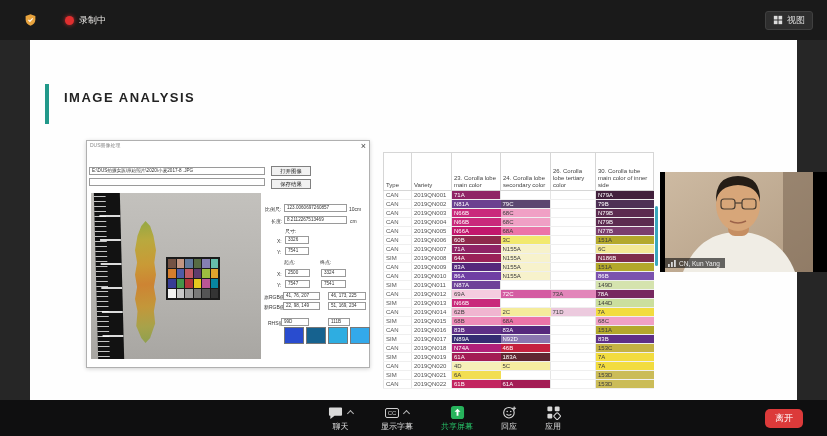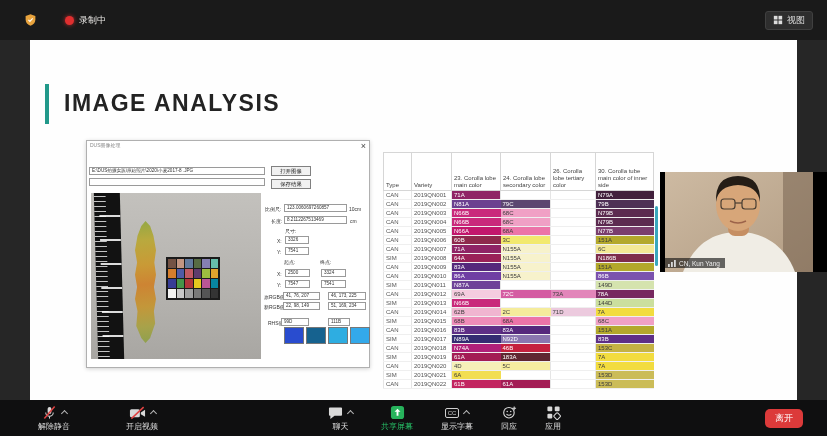--- a/index.html
+++ b/index.html
@@ -9,21 +9,21 @@
   
   .topbar{position:absolute;top:0;left:0;right:0;height:40px;background:#1a1a1a;display:flex;align-items:center;z-index:30}
   .shield{margin-left:24px;display:flex;align-items:center}
   .rec{display:flex;align-items:center;gap:5px;margin-left:28px;color:#e8e6e3;font-size:9px}
   .rec-dot{width:9px;height:9px;border-radius:50%;background:#e02f2f;box-shadow:0 0 4px rgba(224,47,47,.8)}
   .viewbtn{margin-left:auto;margin-right:14px;display:flex;align-items:center;gap:4px;background:#2e2e2e;border:1px solid #404040;border-radius:3px;padding:2px 7px;color:#ddd;font-size:9px;cursor:pointer}
 
   
   .slide{position:absolute;left:30px;top:28px;width:767px;height:372px;background:#fefefe;z-index:1}
   .accent-bar{position:absolute;left:15px;top:56px;width:4px;height:40px;background:#22998a}
-  .slide-title{position:absolute;left:34px;top:62px;font-size:23px;font-weight:700;letter-spacing:1.5px;color:#232323}
+  .slide-title{position:absolute;left:34px;top:62px;font-size:13px;font-weight:700;letter-spacing:1.5px;color:#232323}
 
   
   .dialog{position:absolute;left:56px;top:112px;width:284px;height:228px;background:#fff;border:1px solid #b0b0b0;box-shadow:0 1px 4px rgba(0,0,0,.18);font-size:5px;color:#333}
   .dlg-title{position:absolute;left:3px;top:1px;font-size:5px;color:#888}
   .dlg-close{position:absolute;right:3px;top:0;font-size:9px;color:#444;cursor:pointer;line-height:10px}
   .fld{position:absolute;border:1px solid #9a9a9a;background:#fff;font-size:4.6px;color:#333;line-height:6px;padding:0 2px;white-space:nowrap;overflow:hidden}
   .dbtn{position:absolute;left:184px;width:40px;height:10px;border:1px solid #808080;background:#f1f1f1;font-size:5.4px;display:flex;align-items:center;justify-content:center;color:#222;cursor:pointer}
   .lab{position:absolute;font-size:5px;color:#333;white-space:nowrap}
   .sw{position:absolute;width:20px;height:17px;border:1px solid #777}
 
@@ -401,71 +401,46 @@
       <svg width="8" height="7" viewBox="0 0 8 7">
           <rect x="0" y="4" width="1.8" height="3" fill="#d8d8d8"></rect>
           <rect x="3" y="2" width="1.8" height="5" fill="#d8d8d8"></rect>
           <rect x="6" y="0" width="1.8" height="7" fill="#d8d8d8"></rect>
         </svg>
       <span>CN, Kun Yang</span>
     </div>
   </div>
 
   <div class="bottombar">
-    <div class="bb-left">
-      <div class="bb-item">
-        <div class="bb-ic">
-          <svg width="15" height="15" viewBox="0 0 16 16">
-              <rect x="6" y="2" width="4" height="7.5" rx="2" fill="#d9d9d9"></rect>
-              <path d="M4 8a4 4 0 0 0 8 0" stroke="#d9d9d9" stroke-width="1.1" fill="none"></path>
-              <line x1="8" y1="12.2" x2="8" y2="14.5" stroke="#d9d9d9" stroke-width="1.1"></line>
-              <line x1="2.5" y1="14.5" x2="13.5" y2="1.5" stroke="#e04343" stroke-width="1.6"></line>
-            </svg>
-          <span class="chev"></span>
-        </div>
-        <div class="bb-lbl">解除静音</div>
-      </div>
-      <div class="bb-item">
-        <div class="bb-ic">
-          <svg width="17" height="14" viewBox="0 0 18 14">
-              <rect x="1" y="3" width="10.5" height="8.5" rx="1.6" fill="#d9d9d9"></rect>
-              <path d="M12.5 6.4 L17 3.6 v7.4 L12.5 8.2 Z" fill="#d9d9d9"></path>
-              <line x1="2.5" y1="13" x2="15.5" y2="0.8" stroke="#e04343" stroke-width="1.6"></line>
-            </svg>
-          <span class="chev"></span>
-        </div>
-        <div class="bb-lbl">开启视频</div>
-      </div>
-    </div>
 
     <div class="bb-center">
       <div class="bb-item">
         <div class="bb-ic">
           <svg width="15" height="14" viewBox="0 0 16 15">
               <path d="M2 1.5h12a1 1 0 0 1 1 1v7a1 1 0 0 1-1 1H7l-4.5 3.5v-3.5H2a1 1 0 0 1-1-1v-7a1 1 0 0 1 1-1z" fill="#d9d9d9"></path>
             </svg>
           <span class="chev"></span>
         </div>
         <div class="bb-lbl">聊天</div>
       </div>
       <div class="bb-item">
         <div class="bb-ic">
+          <span class="cc-box">CC</span>
+          <span class="chev"></span>
+        </div>
+        <div class="bb-lbl">显示字幕</div>
+      </div>
+      <div class="bb-item">
+        <div class="bb-ic">
           <svg width="15" height="15" viewBox="0 0 16 16">
               <rect x="1" y="1" width="14" height="14" rx="3" fill="#27b35c"></rect>
               <path d="M8 4l3.2 3.2H9v4.3H7V7.2H4.8z" fill="#fff"></path>
             </svg>
         </div>
         <div class="bb-lbl green-lbl">共享屏幕</div>
-      </div>
-      <div class="bb-item">
-        <div class="bb-ic">
-          <span class="cc-box">CC</span>
-          <span class="chev"></span>
-        </div>
-        <div class="bb-lbl">显示字幕</div>
       </div>
       <div class="bb-item">
         <div class="bb-ic">
           <svg width="15" height="15" viewBox="0 0 16 16">
               <circle cx="7.4" cy="8.2" r="5.6" fill="none" stroke="#d9d9d9" stroke-width="1.2"></circle>
               <circle cx="5.5" cy="7" r="0.8" fill="#d9d9d9"></circle>
               <circle cx="9.3" cy="7" r="0.8" fill="#d9d9d9"></circle>
               <path d="M4.8 9.8q2.6 2.4 5.2 0" stroke="#d9d9d9" stroke-width="1.1" fill="none"></path>
               <path d="M13 1.5v4M11 3.5h4" stroke="#d9d9d9" stroke-width="1.1"></path>
             </svg>

